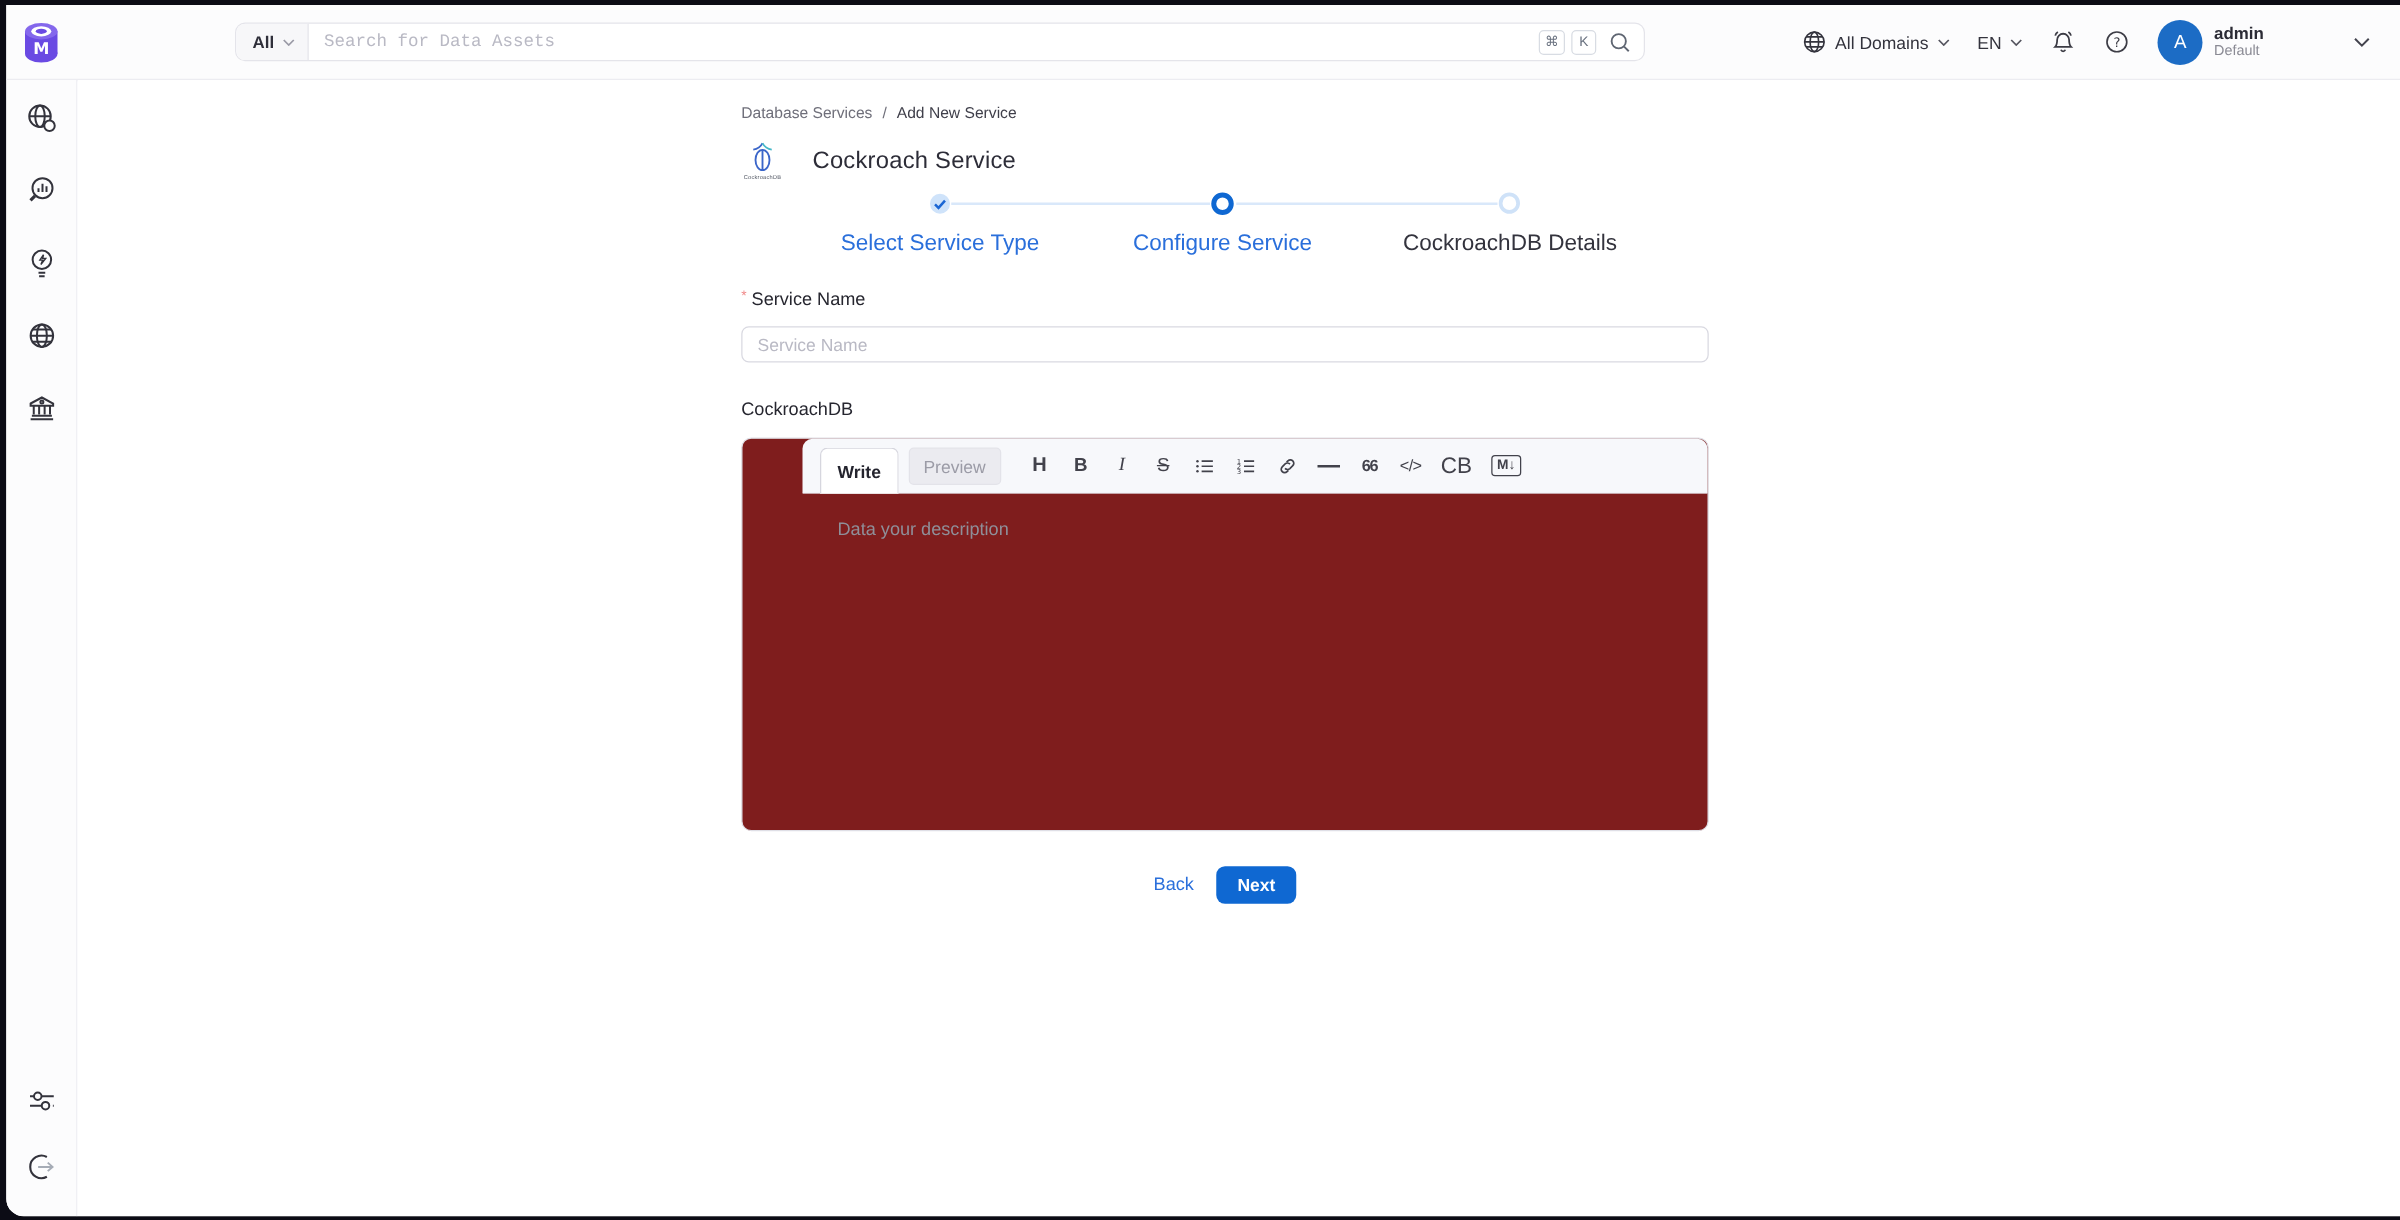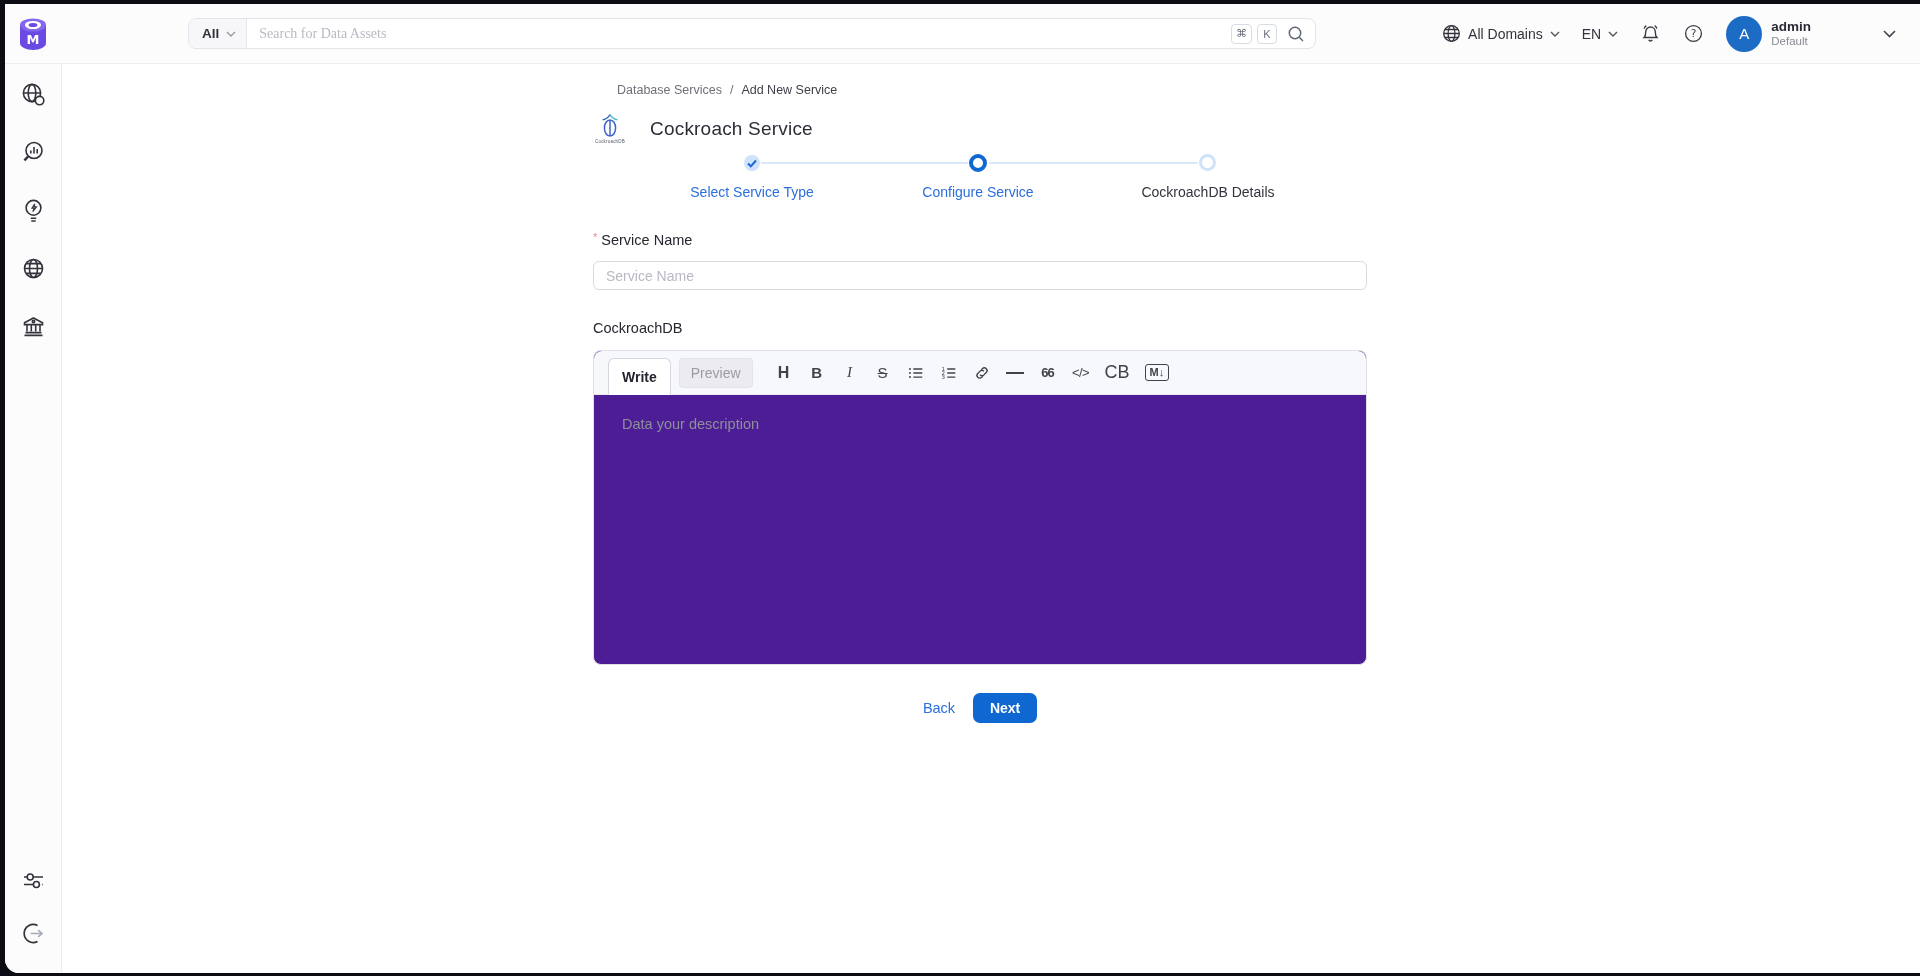--- a/index.html
+++ b/index.html
@@ -28,21 +28,21 @@
     display: flex; align-items: center; overflow: hidden;
   }
   .search-filter {
     height: 100%; background: #f7f7f9; border-right: 1px solid #e6e6ec;
     display: flex; align-items: center; gap: 7px; padding: 0 10px 0 13px;
     font-size: 13.5px; font-weight: 700; color: #2f2f3a; cursor: pointer; flex: none;
   }
   .search-input {
     flex: 1; border: none; outline: none; background: transparent;
     font-size: 14px; color: #33333d; padding: 0 12px;
-    font-family: Liberation Serif, serif;
+    font-family: Liberation Mono, monospace;
   }
   .search-input::placeholder { color: #b9b9c4; }
   .kbd {
     min-width: 20px; height: 20px; padding: 0 4px; margin-right: 5px;
     border: 1px solid #d8dce3; border-radius: 4px; background: #fff;
     color: #6a7280; font-size: 11px; display: flex; align-items: center; justify-content: center;
   }
   .search-glass { margin: 0 10px 0 5px; display: flex; }
 
   .topbar-right {
@@ -71,57 +71,57 @@
   .nav-top { display: flex; flex-direction: column; gap: 31px; align-items: center; }
   .nav-bottom { margin-top: auto; display: flex; flex-direction: column; gap: 26px;
     align-items: center; padding-bottom: 26px; }
   .nav-icon { display: flex; cursor: pointer; }
 
   
   .main { position: absolute; left: 57px; top: 61px; right: 0; bottom: 0; background: #fff; overflow: hidden; }
   .content { position: relative; margin-left: 531px; width: 774px; }
 
   .breadcrumb { margin-top: 18px; font-size: 12.5px; color: #6f6f7a; display: flex; gap: 8px; }
-  .breadcrumb .crumb-link { cursor: pointer; margin-left: 24px; }
+  .breadcrumb .crumb-link { cursor: pointer; }
   .breadcrumb .crumb-current { color: #3f3f4a; font-weight: 500; text-align: right; }
 
   .title-row { margin-top: 12px; height: 40px; display: flex; align-items: center; gap: 23px; }
   .svc-logo { width: 34px; text-align: center; line-height: 1; }
   .svc-logo-caption { font-size: 4.5px; color: #555a66; letter-spacing: .2px; margin-top: 1px; }
   .page-title { font-size: 19px; font-weight: 500; color: #2d2d38; letter-spacing: .2px; }
 
   .stepper { margin-top: 6px; position: relative; height: 48px; }
   .step-line { position: absolute; height: 2px; background: var(--step-line, #d9e8fa); top: 7px; }
   .line-1 { left: 168px; width: 207px; }
   .line-2 { left: 396px; width: 209px; }
   .dot { position: absolute; border-radius: 50%; }
   .dot-done { left: 151px; top: 0; width: 16px; height: 16px; background: var(--step-done-bg, #cfe3fa);
     display: flex; align-items: center; justify-content: center; }
   .dot-active { left: 376px; top: -1px; width: 18px; height: 18px; background: #fff;
     border: 4px solid var(--primary, #0f68d2); }
   .dot-pending { left: 606px; top: -1px; width: 17px; height: 17px; background: #fff;
     border: 3px solid var(--step-pending, #cfe2f8); }
   .step-label { position: absolute; top: 29px; transform: translateX(-50%);
-    font-size: 14px; white-space: nowrap; cursor: pointer; }
+    font-size: 18px; white-space: nowrap; cursor: pointer; }
   .step-label.blue { color: var(--link, #2a6fdb); font-weight: 500; }
   .step-label.dark { color: #33333d; }
   .sl-1 { left: 159px; } .sl-2 { left: 385px; } .sl-3 { left: 615px; }
 
   .field-label { margin-top: 28px; font-size: 14.5px; color: #26262f; }
   .req { color: #f08a8a; font-size: 11px; vertical-align: 4px; margin-right: 4px; }
   .text-input {
     margin-top: 13px; width: 774px; height: 29px; border: 1px solid #d9d9e1;
     border-radius: 6px; padding: 0 12px; font-size: 14px; color: #33333d; outline: none;
     font-family: "Liberation Sans", sans-serif; display: block;
   }
   .text-input::placeholder { color: #b9b9c4; }
   .desc-label { margin-top: 30px; }
 
   .editor { margin-top: 14px; width: 774px; height: 315px;
-    border: 1px solid #dfdfe6; border-radius: 8px; background: #4c1d95; }
+    border: 1px solid #dfdfe6; border-radius: 8px; background: #7f1d1d; padding-left: 48px; }
   .ed-toolbar {
     height: 44px; background: #f7f8fb; border-bottom: 1px solid #e7e7ee;
     border-radius: 8px 8px 0 0; display: flex; align-items: center; padding: 0 14px;
   }
   .tab-write {
     align-self: flex-end; height: 37px; margin-bottom: -1px; position: relative; z-index: 2;
     background: #fff; border: 1px solid #d6d6de; border-bottom: 1px solid #fff;
     border-radius: 6px 6px 0 0; padding: 0 13px; font-size: 14px; font-weight: 700;
     color: #24242e; display: flex; align-items: center; cursor: pointer;
   }

